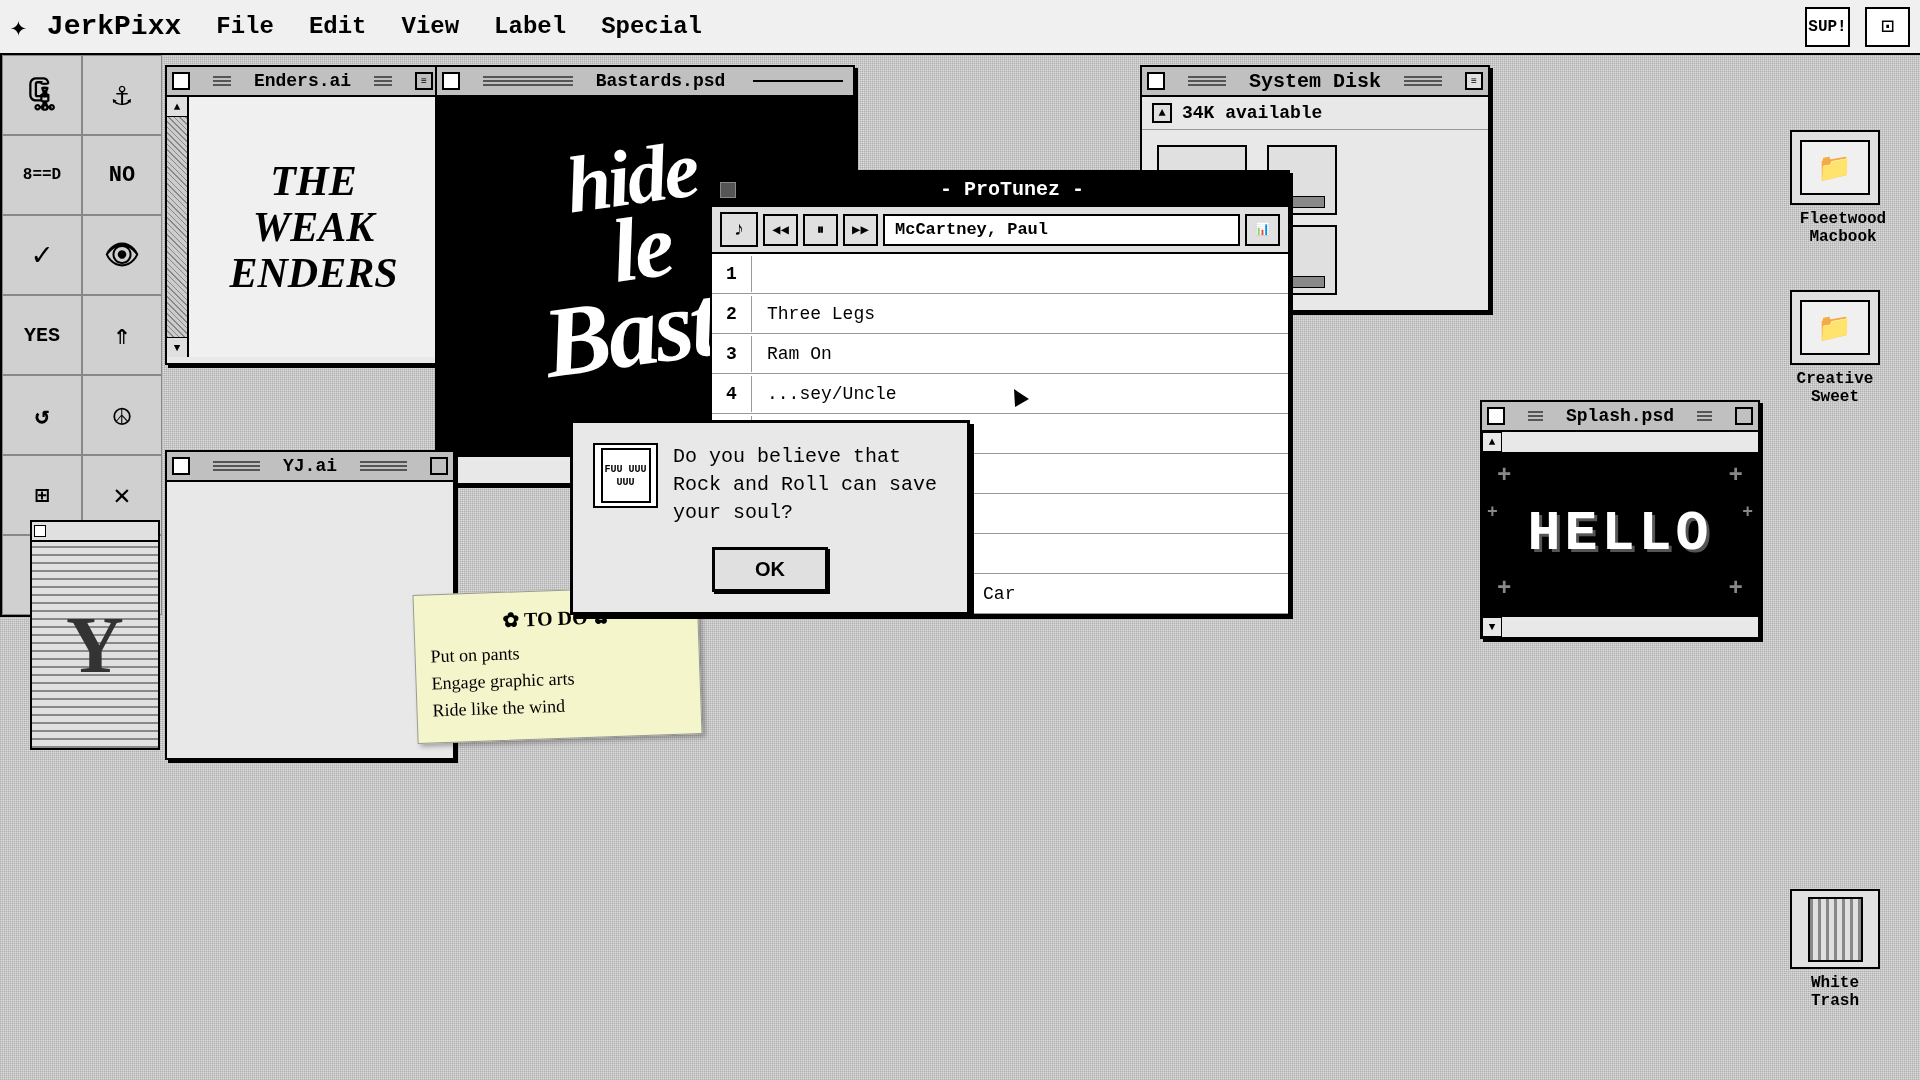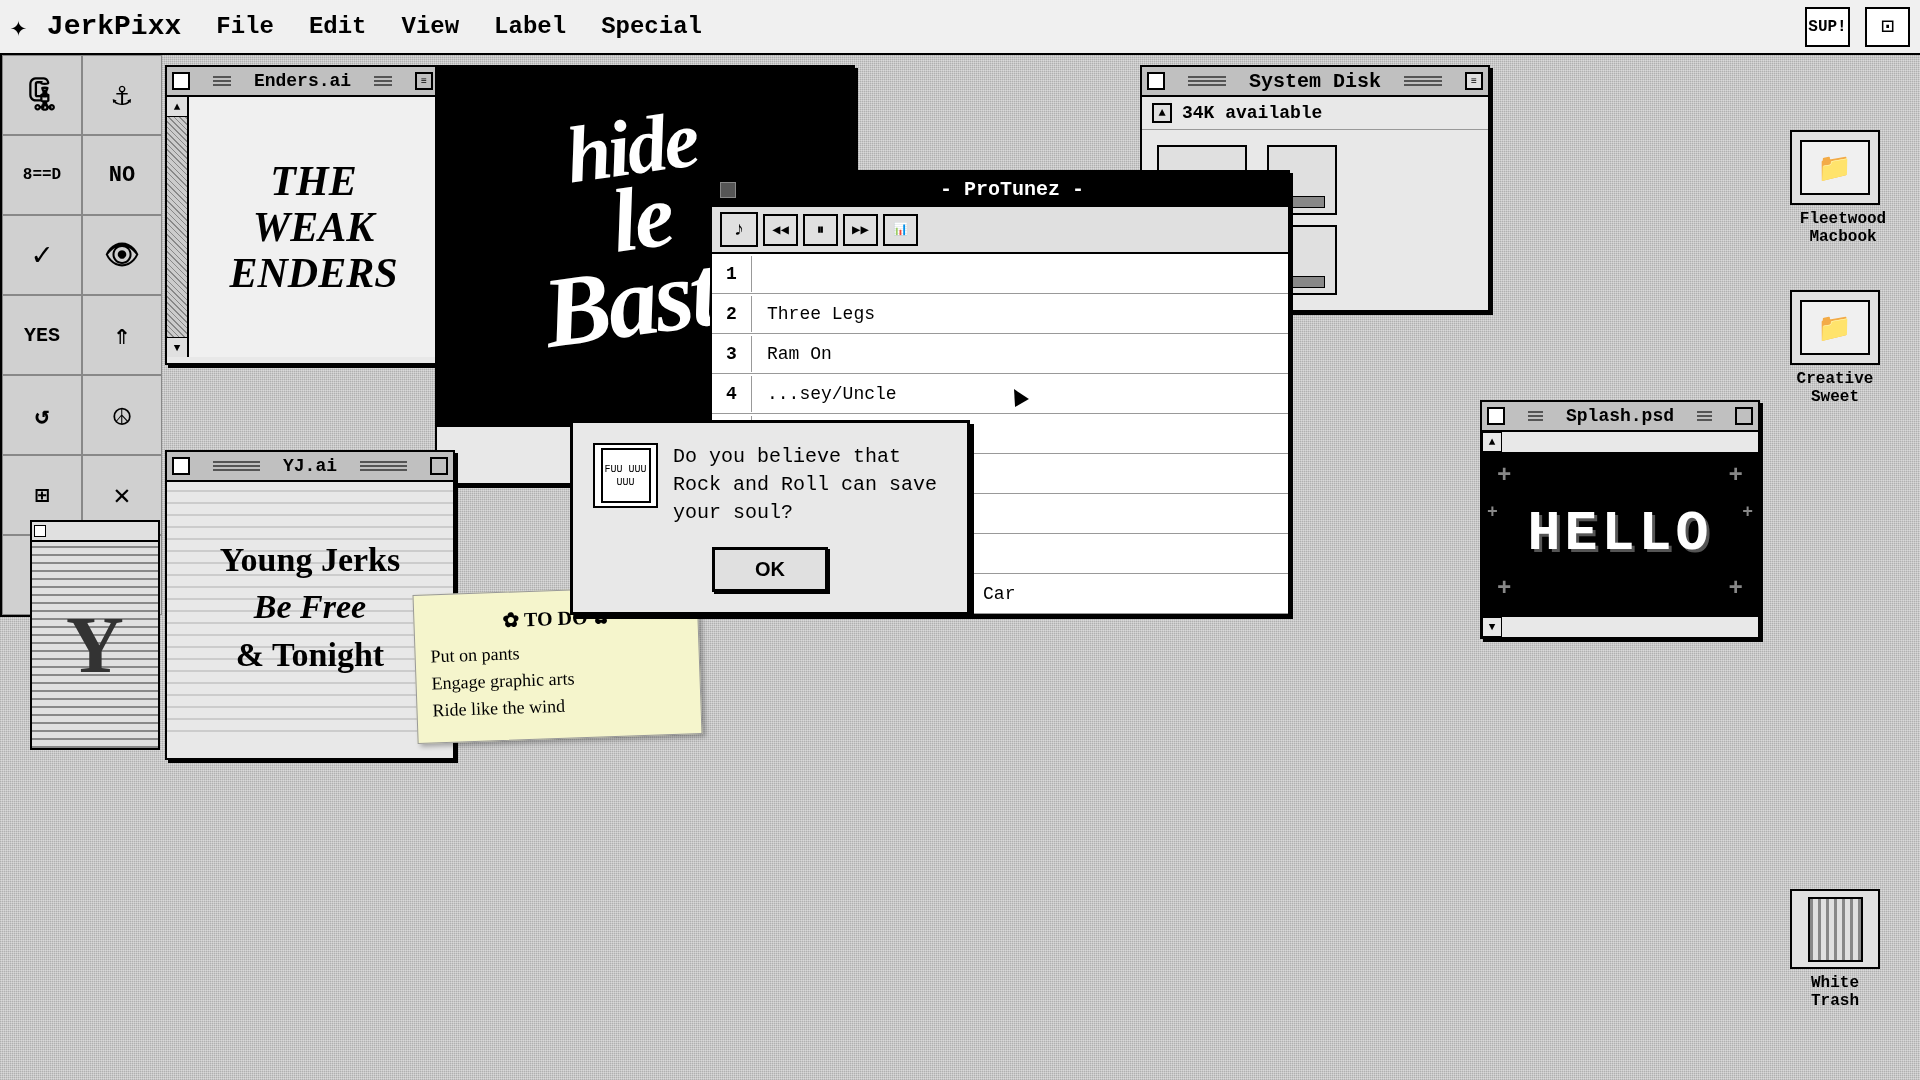--- a/index.html
+++ b/index.html
@@ -424,39 +424,50 @@
       <div style="flex:1;background:repeating-linear-gradient(45deg,#888,#888 1px,#ccc 1px,#ccc 4px);"></div>
       <div style="width:20px;height:20px;border-top:1px solid #000;display:flex;align-items:center;justify-content:center;font-size:11px;cursor:pointer;">▼</div>
     </div>
     <div style="flex:1;background:#f0f0f0;display:flex;align-items:center;justify-content:center;">
       <div style="font-family:'Times New Roman',serif;font-size:42px;font-weight:bold;font-style:italic;text-align:center;line-height:1.1;">THE<br>WEAK<br>ENDERS</div>
     </div>
   </div>
 </div>
 
 <div class="mac-window bastards-window">
+  <div class="stripe-titlebar">
+    <div style="width:18px;height:18px;border:2px solid #000;background:#fff;flex-shrink:0;"></div>
+    <div class="stripe-block">
+        <div class="s-line"></div>
+        <div class="s-line"></div>
+        <div class="s-line"></div>
+      </div>
+    <span style="font-size:18px;font-weight:bold;">Bastards.psd</span>
+    <div style="flex:1;height:2px;background:#000;margin:0 5px;"></div>
+  </div>
   <div style="background:#000;height:360px;overflow:hidden;display:flex;align-items:center;justify-content:center;position:relative;">
     <div style="color:#fff;font-family:'Times New Roman',serif;font-size:110px;font-weight:bold;font-style:italic;line-height:0.85;text-align:center;transform:rotate(-8deg) translateY(-20px);letter-spacing:-3px;">
       <div style="font-size:80px;">hide</div>
       <div style="font-size:90px;">le</div>
       <div style="font-size:100px;">Basta</div>
     </div>
   </div>
 </div>
 
 <div class="mac-window protunez">
   <div style="background:#000;color:#fff;display:flex;align-items:center;padding:4px 8px;gap:8px;height:35px;">
     <div style="width:16px;height:16px;background:#555;border:1px solid #888;flex-shrink:0;"></div>
     <span style="font-size:20px;font-weight:bold;font-family:'Courier New',monospace;flex:1;text-align:center;">- ProTunez -</span>
   </div>
   <div style="display:flex;align-items:center;gap:5px;padding:5px 8px;border-bottom:2px solid #000;background:#e0e0e0;">
     <div style="width:38px;height:35px;border:2px solid #000;background:#e0e0e0;display:flex;align-items:center;justify-content:center;font-size:20px;cursor:pointer;">♪</div>
     <div style="width:35px;height:32px;border:2px solid #000;background:#e0e0e0;display:flex;align-items:center;justify-content:center;font-size:14px;font-weight:bold;cursor:pointer;">◀◀</div>
     <div style="width:35px;height:32px;border:2px solid #000;background:#e0e0e0;display:flex;align-items:center;justify-content:center;font-size:14px;font-weight:bold;cursor:pointer;">⏸</div>
     <div style="width:35px;height:32px;border:2px solid #000;background:#e0e0e0;display:flex;align-items:center;justify-content:center;font-size:14px;font-weight:bold;cursor:pointer;">▶▶</div>
+    <div style="flex:1;border:2px solid #000;background:#fff;height:32px;display:flex;align-items:center;padding:0 10px;font-size:17px;font-weight:bold;">McCartney, Paul</div>
     <div style="width:35px;height:32px;border:2px solid #000;background:#e0e0e0;display:flex;align-items:center;justify-content:center;font-size:12px;font-weight:bold;cursor:pointer;">📊</div>
   </div>
   <div style="background:#fff;">
     <div class="playlist-row">
       <div class="playlist-num">1</div>
     </div>
     <div class="playlist-row">
       <div class="playlist-num">2</div>
       <div class="playlist-title">Three Legs</div>
     </div>
@@ -499,25 +510,20 @@
         <div class="s-line"></div>
         <div class="s-line"></div>
       </div>
     <span style="font-size:18px;font-weight:bold;">YJ.ai</span>
     <div class="stripe-block">
         <div class="s-line"></div>
         <div class="s-line"></div>
         <div class="s-line"></div>
       </div>
     <div style="width:18px;height:18px;border:2px solid #000;flex-shrink:0;"></div>
-  </div>
-  <div style="background:repeating-linear-gradient(0deg,#ccc,#ccc 2px,#e8e8e8 2px,#e8e8e8 12px);height:250px;display:flex;align-items:center;justify-content:center;overflow:hidden;position:relative;">
-    <div style="font-family:'Times New Roman',serif;font-size:34px;font-weight:bold;text-align:center;line-height:1.4;z-index:2;">
-      Young Jerks<br><em>Be Free</em><br>&amp; Tonight
-    </div>
   </div>
 </div>
 
 <div class="mac-window splash-window">
   <div class="stripe-titlebar">
     <div style="width:18px;height:18px;border:2px solid #000;background:#fff;flex-shrink:0;"></div>
     <div class="stripe-block">
         <div class="s-line"></div>
         <div class="s-line"></div>
         <div class="s-line"></div>
@@ -545,21 +551,21 @@
   </div>
   <div style="display:flex;align-items:center;">
     <div style="width:20px;height:20px;border:1px solid #000;display:flex;align-items:center;justify-content:center;font-size:11px;">▼</div>
   </div>
 </div>
 
 <div class="dialog-box">
   <div class="dialog-inner">
     <div class="dialog-icon">
       <div class="dialog-icon-inner">
-        <div style="font-size:10px;font-weight:normal;text-align:center;line-height:1.3;">FUU
+        <div style="font-size:10px;font-weight:bold;text-align:center;line-height:1.3;">FUU
 UUU
 UUU</div>
       </div>
     </div>
     <div class="dialog-text">Do you believe that Rock and Roll can save your soul?</div>
   </div>
   <button class="dialog-btn">OK</button>
 </div>
 
 <div class="todo-note">

